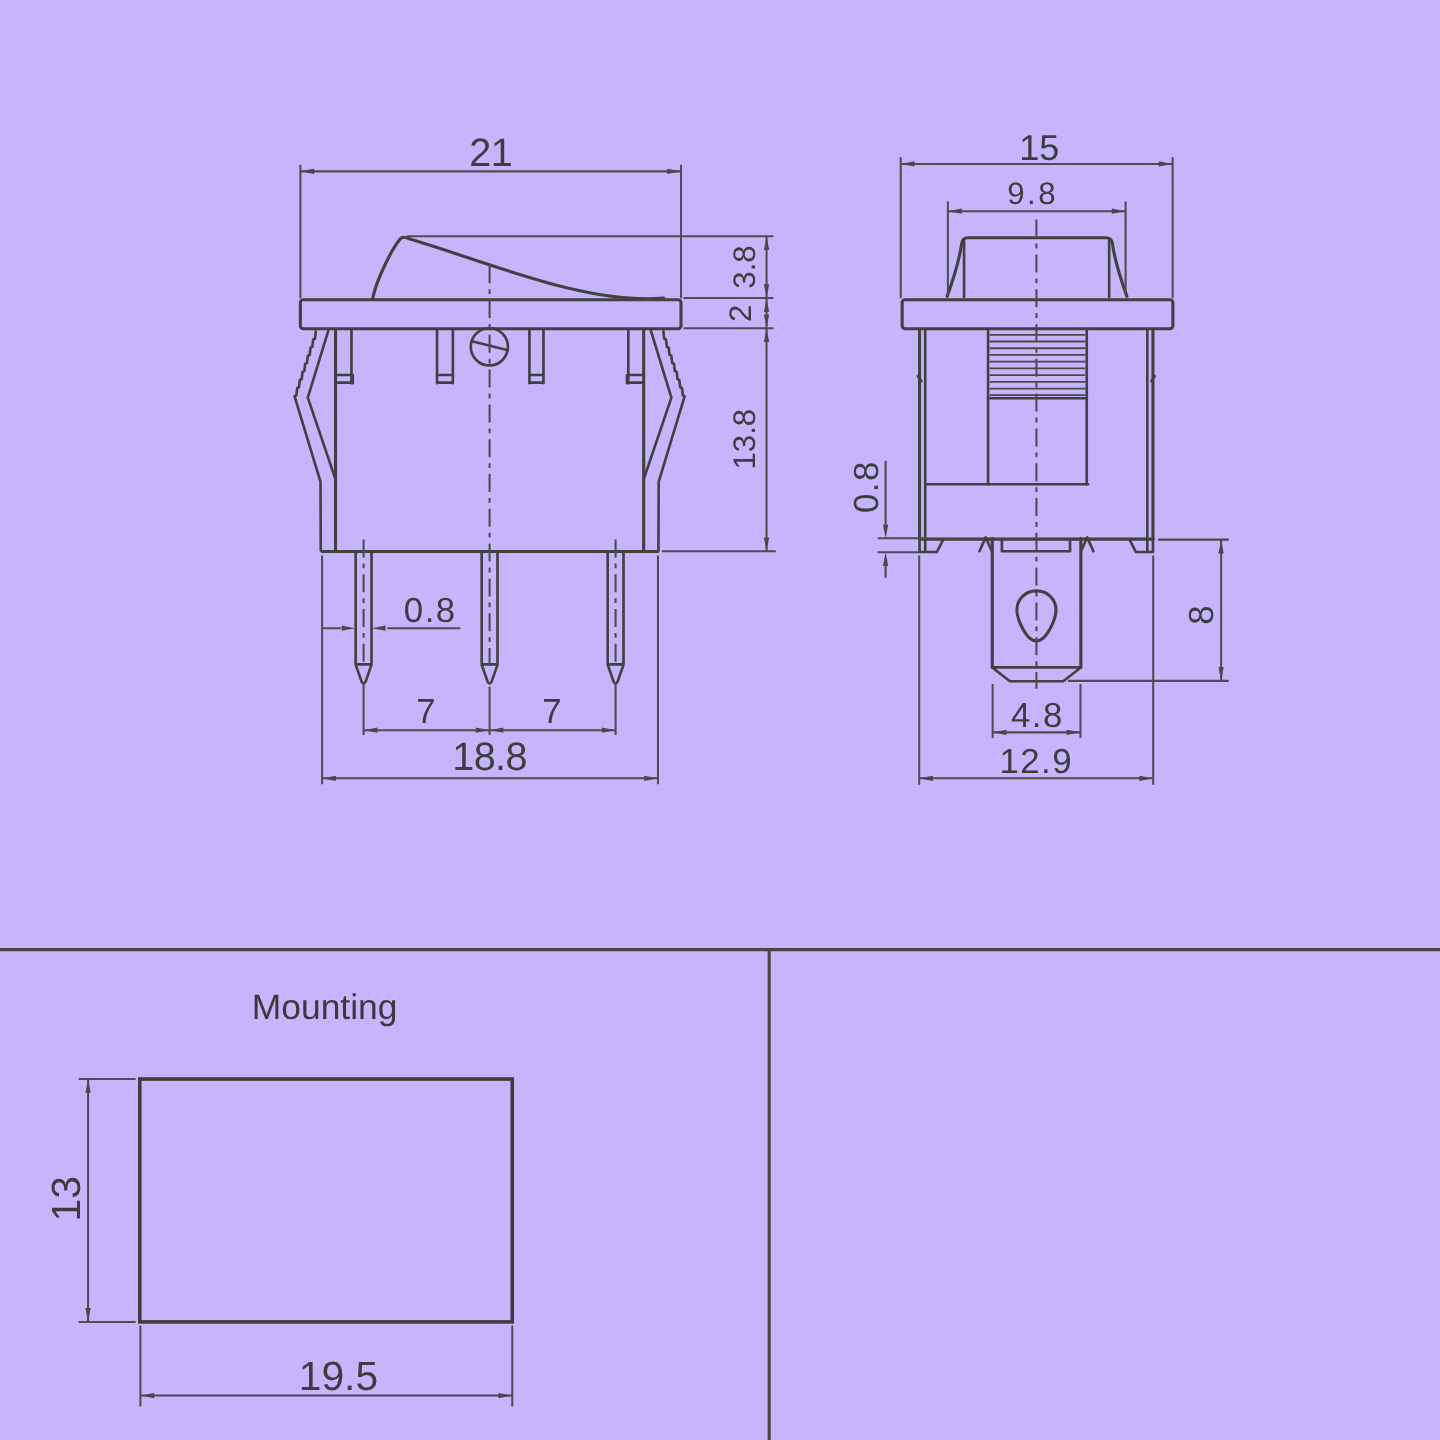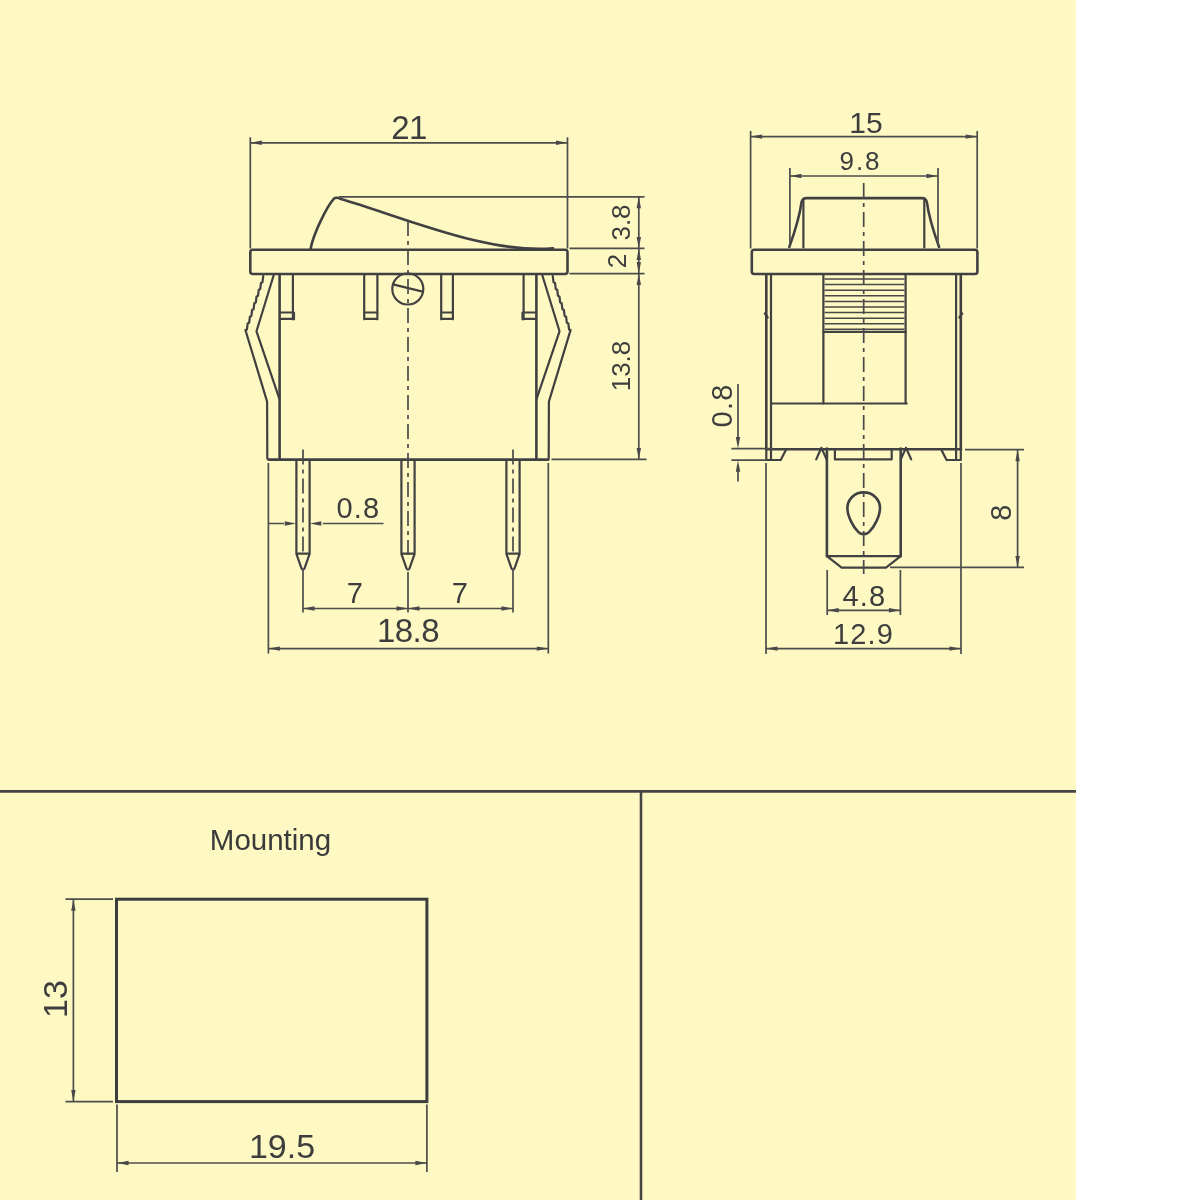--- a/index.html
+++ b/index.html
@@ -1,16 +1,16 @@
 <!DOCTYPE html>
 <html><head>
 <meta charset="utf-8">
 <style>
   html,body{margin:0;padding:0;background:#ffffff;}
-  .page{width:1076px;height:1200px;position:relative;background:#fef9c3;overflow:hidden;}
+  .page{width:1200px;height:1200px;position:relative;background:#c4b5fd;overflow:hidden;}
   svg{display:block;}
   text{font-family:"Liberation Sans", sans-serif;fill:#3d3d3d;}
 </style>
 </head>
 <body>
 <div class="page">
 <svg width="1200" height="1200" viewBox="0 0 1200 1200">
 <defs>
 <g id="arrL">
           <polygon points="0,0 11.5,-2.2 11.5,2.2"></polygon>

